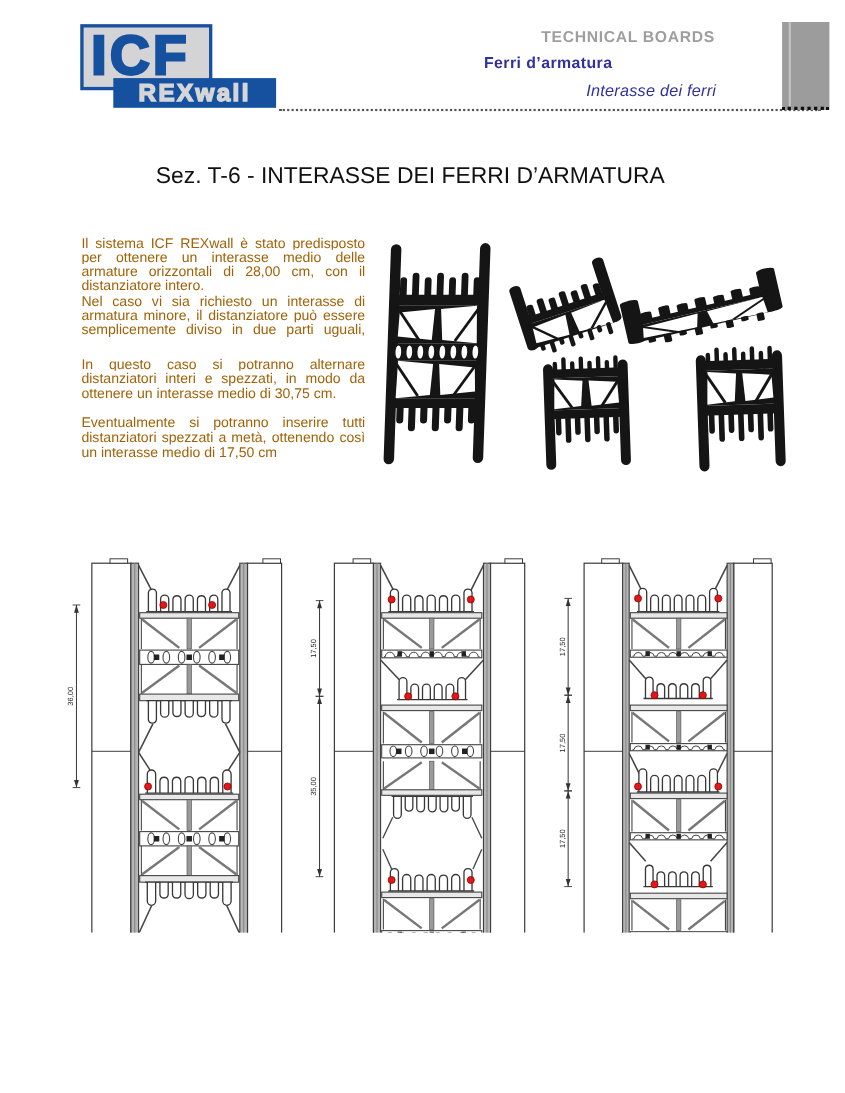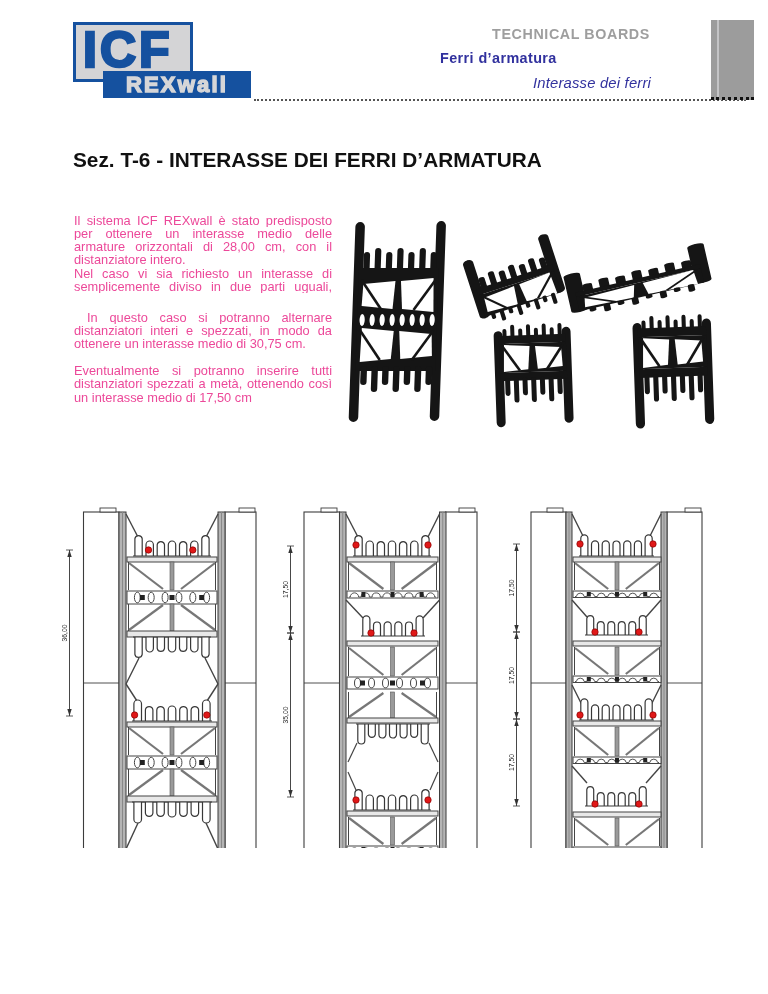--- a/index.html
+++ b/index.html
@@ -30,32 +30,33 @@
 
   <div class="abs" style="left:442px;top:75.6px;width:300px;text-align:center;color:#31319e;font-style:italic;font-size:14.8px;line-height:1;letter-spacing:0.2px;">Interasse dei ferri</div>
 
   <div class="abs" style="left:254px;top:99px;width:492px;border-bottom:2px dotted #555;"></div>
 
   <div class="abs" style="left:711px;top:20px;width:43px;height:80px;background:#9c9c9c;"></div>
   <div class="abs" style="left:717px;top:20px;width:2px;height:80px;background:#c4c4c6;"></div>
 
   <div class="abs" style="left:711px;top:97px;width:43px;border-bottom:3px dotted #111;"></div>
 
-  <div class="abs" style="left:73px;top:149.6px;width:600px;color:#111;font-weight:bold;font-size:20.8px;line-height:1;">Sez. T-6 - INTERASSE DEI FERRI D’ARMATURA</div>
-
-  <div class="abs" style="left:74px;top:213.5px;width:258px;color:#ec4899;font-size:12.8px;line-height:13.3px;">
+  <div class="abs" style="left:73px;top:149.6px;width:600px;color:#111;font-weight:normal;font-size:20.8px;line-height:1;text-align:center;">Sez. T-6 - INTERASSE DEI FERRI D’ARMATURA</div>
+
+  <div class="abs" style="left:74px;top:213.5px;width:258px;color:#a16207;font-size:12.8px;line-height:13.3px;">
 
     <div class="jl">Il sistema ICF REXwall è stato predisposto</div>
     <div class="jl">per ottenere un interasse medio delle</div>
     <div class="jl">armature orizzontali di 28,00 cm, con il</div>
     <div>distanziatore intero.</div>
     <div class="jl">Nel caso vi sia richiesto un interasse di</div>
+    <div class="jl">armatura minore, il distanziatore può essere</div>
     <div class="jl">semplicemente diviso in due parti uguali,</div>
 
-    <div class="jl" style="margin-top:17.6px;margin-left:13px;">In questo caso si potranno alternare</div>
+    <div class="jl" style="margin-top:17.6px;">In questo caso si potranno alternare</div>
     <div class="jl">distanziatori interi e spezzati, in modo da</div>
     <div>ottenere un interasse medio di 30,75 cm.</div>
 
     <div class="jl" style="margin-top:13.4px;">Eventualmente si potranno inserire tutti</div>
     <div class="jl">distanziatori spezzati a metà, ottenendo così</div>
     <div>un interasse medio di 17,50 cm</div>
   </div>
 
   <svg id="spacers" class="abs" style="left:340px;top:190px;" width="400" height="250" viewBox="340 190 400 250">
 

